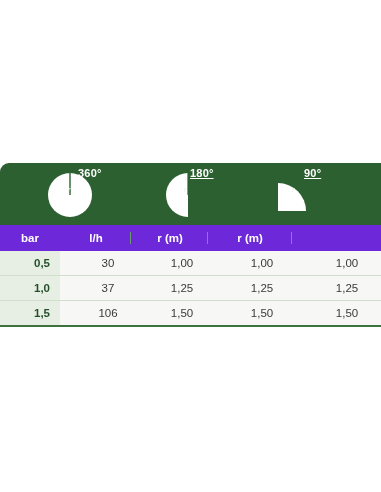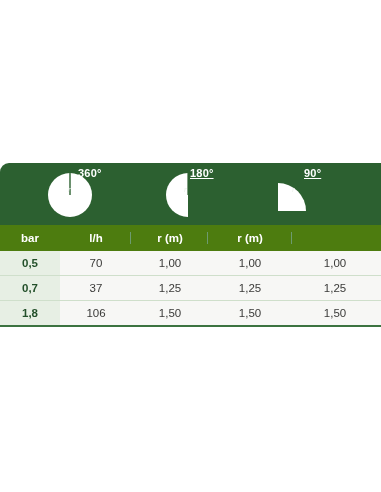--- a/index.html
+++ b/index.html
@@ -55,21 +55,21 @@
     letter-spacing: 0.2px;
     white-space: nowrap;
   }
   .diag-360 .angle-label { left: 38px; top: 4px; }
   .diag-180 .angle-label { left: 32px; top: 4px; text-decoration: underline; }
   .diag-90  .angle-label { left: 38px; top: 4px; text-decoration: underline; }
 
   
   .head-row {
     position: relative;
-    background: #4d7c0f;
+    background: #6d28d9;
     height: 26px;
   }
   .head-row .cell {
     position: absolute;
     top: 0;
     height: 26px;
     line-height: 26px;
     font-size: 11.5px;
     font-weight: bold;
     color: #ffffff;
@@ -102,20 +102,21 @@
     background: #e7efe4;
   }
   .data-row .cell {
     position: absolute;
     top: 0;
     height: 24px;
     line-height: 24px;
     font-size: 11.5px;
     color: #3a3a38;
     text-align: center;
+    padding-left: 12px;
   }
   .data-row .cell.key {
     font-weight: bold;
     color: #23502a;
   }
 
   
   .c0 { left: 0px;   width: 60px; }
   .c1 { left: 60px;  width: 72px; }
   .c2 { left: 132px; width: 76px; }
@@ -181,37 +182,37 @@
     <div class="head-sep sep1"></div>
     <div class="cell c2">r (m)</div>
     <div class="head-sep sep2"></div>
     <div class="cell c3">r (m)</div>
     <div class="head-sep sep3"></div>
   </div>
 
   <div class="data-row">
     <div class="first-col-bg"></div>
     <div class="cell c0 key">0,5</div>
-    <div class="cell c1">70</div>
+    <div class="cell c1">30</div>
     <div class="cell c2">1,00</div>
     <div class="cell c3">1,00</div>
     <div class="cell c4">1,00</div>
   </div>
 
   <div class="data-row">
     <div class="first-col-bg"></div>
-    <div class="cell c0 key">0,7</div>
+    <div class="cell c0 key">1,0</div>
     <div class="cell c1">37</div>
     <div class="cell c2">1,25</div>
     <div class="cell c3">1,25</div>
     <div class="cell c4">1,25</div>
   </div>
 
   <div class="data-row">
     <div class="first-col-bg"></div>
-    <div class="cell c0 key">1,8</div>
+    <div class="cell c0 key">1,5</div>
     <div class="cell c1">106</div>
     <div class="cell c2">1,50</div>
     <div class="cell c3">1,50</div>
     <div class="cell c4">1,50</div>
   </div>
 
 </div>
 
 </body></html>

